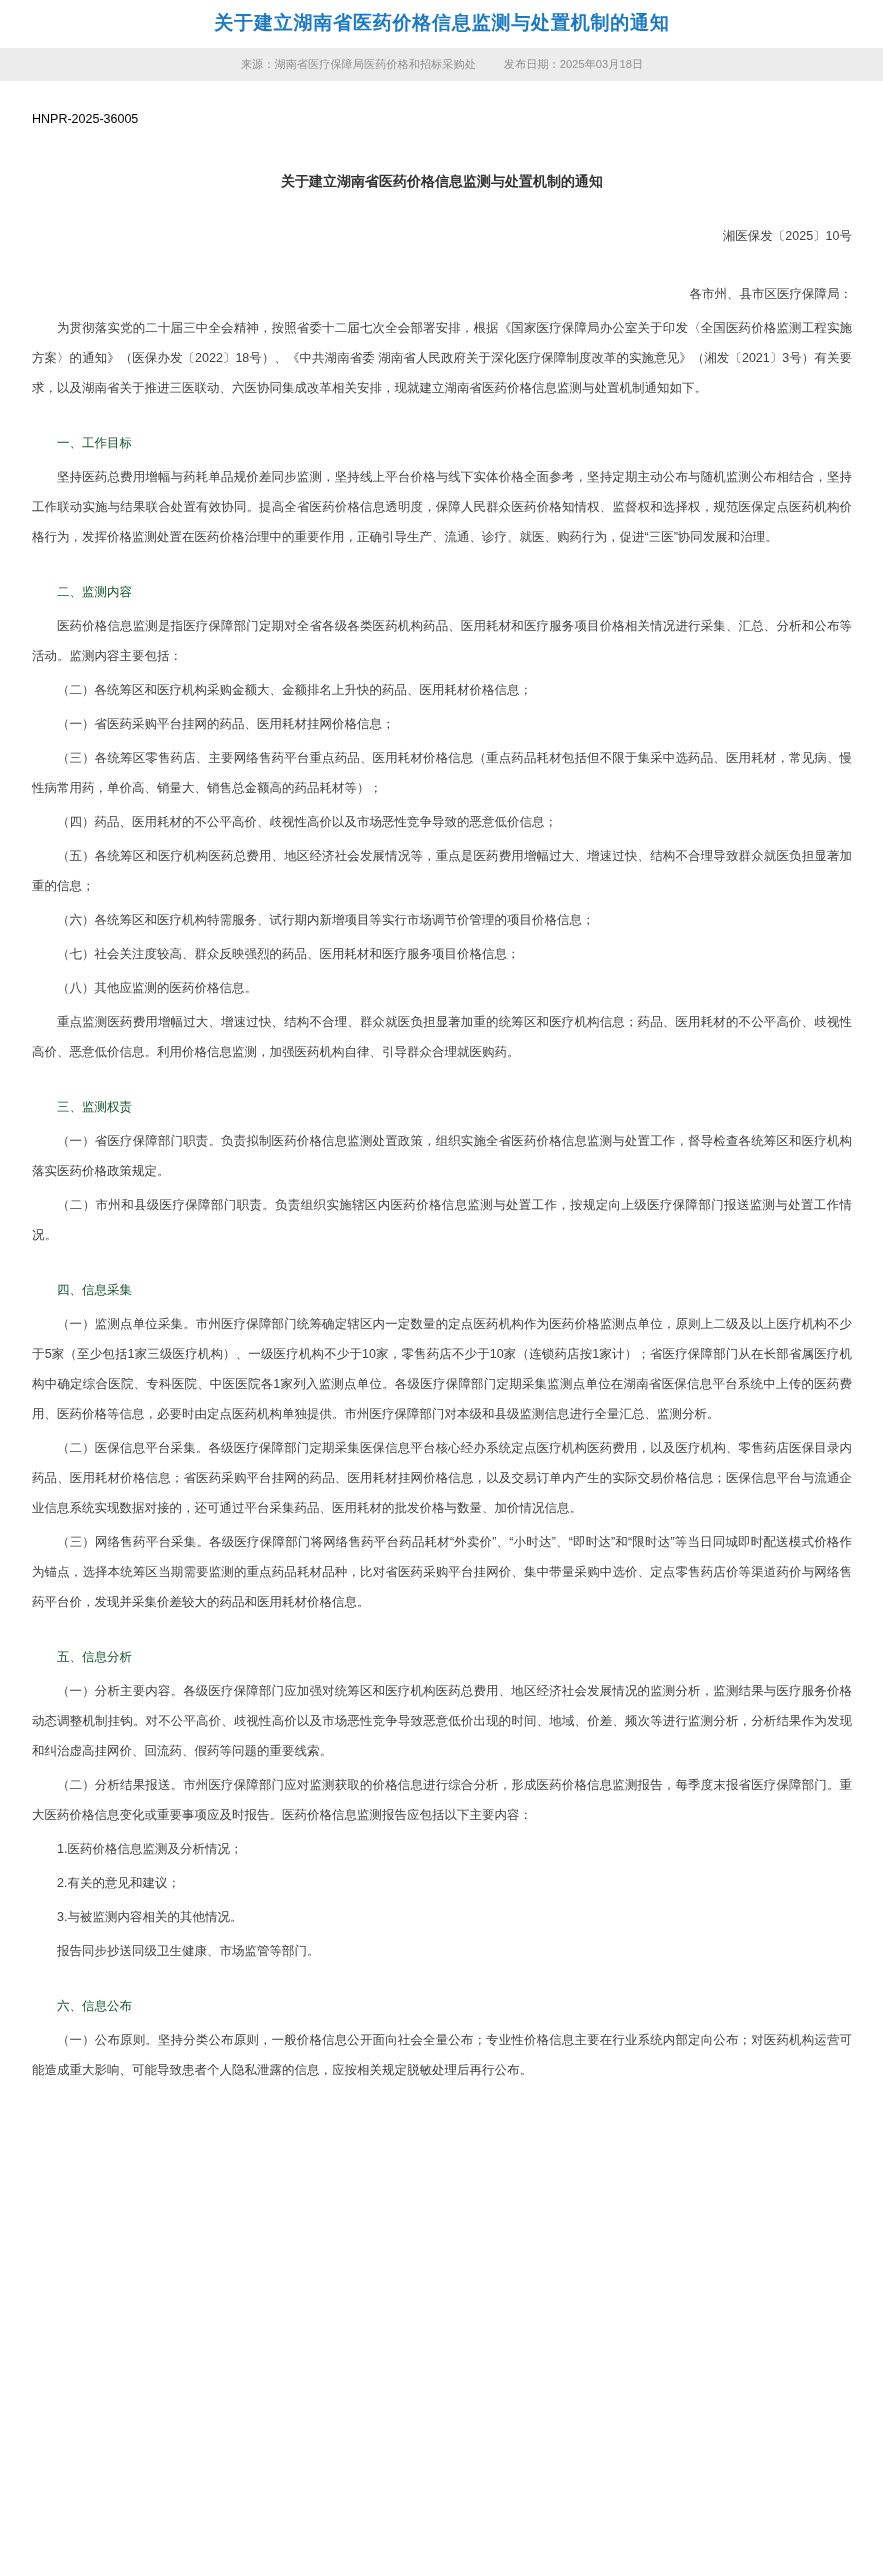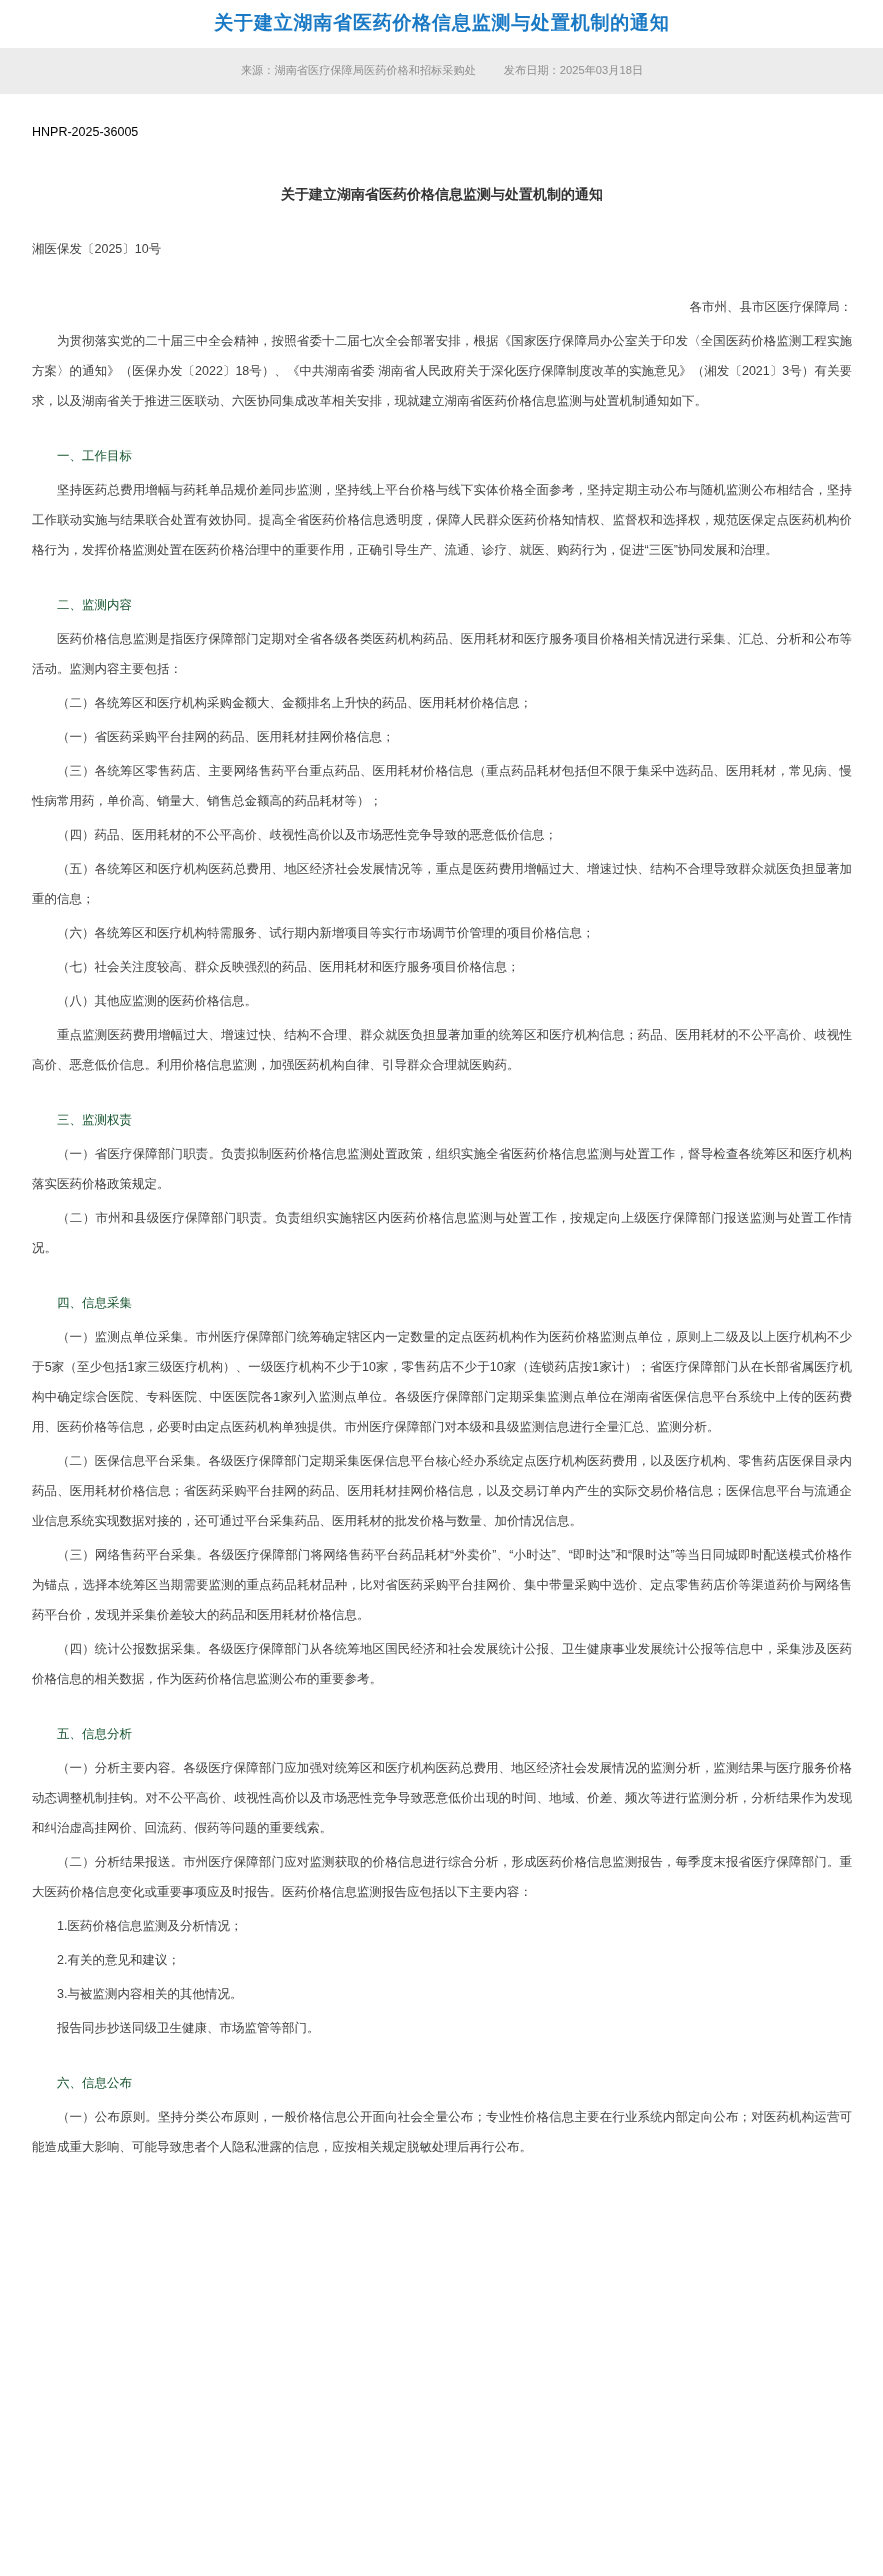--- a/index.html
+++ b/index.html
@@ -15,21 +15,21 @@
     text-align: center;
     color: #1a79c4;
     font-size: 19px;
     font-weight: bold;
     padding: 10px 33px 0 33px;
     letter-spacing: 0.8px;
   }
   .meta-bar {
     margin-top: 11.7px;
     background: #ececec;
-    height: 46px;
+    height: 33px;
     display: flex;
     align-items: center;
     justify-content: center;
     gap: 28px;
     font-size: 11.2px;
     color: #8f8f8f;
     text-align: center;
   }
   .meta-item { display: flex; align-items: center; }
   .content {
@@ -43,21 +43,21 @@
     margin-top: 1.7px;
   }
   .doc-title {
     text-align: center;
     font-weight: bold;
     font-size: 14px;
     color: #333333;
     margin-top: 32px;
   }
   .doc-number {
-    text-align: left;
+    text-align: right;
     font-size: 12.5px;
     margin-top: 25px;
   }
   .salutation {
     margin-top: 28px;
     text-align: right;
   }
   .body-block { margin-top: 3.3px; }
   .para {
     text-indent: 2em;
@@ -102,21 +102,20 @@
       <div class="para">（七）社会关注度较高、群众反映强烈的药品、医用耗材和医疗服务项目价格信息；</div>
       <div class="para">（八）其他应监测的医药价格信息。</div>
       <div class="para">重点监测医药费用增幅过大、增速过快、结构不合理、群众就医负担显著加重的统筹区和医疗机构信息；药品、医用耗材的不公平高价、歧视性高价、恶意低价信息。利用价格信息监测，加强医药机构自律、引导群众合理就医购药。</div>
       <div class="heading">三、监测权责</div>
       <div class="para">（一）省医疗保障部门职责。负责拟制医药价格信息监测处置政策，组织实施全省医药价格信息监测与处置工作，督导检查各统筹区和医疗机构落实医药价格政策规定。</div>
       <div class="para">（二）市州和县级医疗保障部门职责。负责组织实施辖区内医药价格信息监测与处置工作，按规定向上级医疗保障部门报送监测与处置工作情况。</div>
       <div class="heading">四、信息采集</div>
       <div class="para">（一）监测点单位采集。市州医疗保障部门统筹确定辖区内一定数量的定点医药机构作为医药价格监测点单位，原则上二级及以上医疗机构不少于5家（至少包括1家三级医疗机构）、一级医疗机构不少于10家，零售药店不少于10家（连锁药店按1家计）；省医疗保障部门从在长部省属医疗机构中确定综合医院、专科医院、中医医院各1家列入监测点单位。各级医疗保障部门定期采集监测点单位在湖南省医保信息平台系统中上传的医药费用、医药价格等信息，必要时由定点医药机构单独提供。市州医疗保障部门对本级和县级监测信息进行全量汇总、监测分析。</div>
       <div class="para">（二）医保信息平台采集。各级医疗保障部门定期采集医保信息平台核心经办系统定点医疗机构医药费用，以及医疗机构、零售药店医保目录内药品、医用耗材价格信息；省医药采购平台挂网的药品、医用耗材挂网价格信息，以及交易订单内产生的实际交易价格信息；医保信息平台与流通企业信息系统实现数据对接的，还可通过平台采集药品、医用耗材的批发价格与数量、加价情况信息。</div>
       <div class="para">（三）网络售药平台采集。各级医疗保障部门将网络售药平台药品耗材“外卖价”、“小时达”、“即时达”和“限时达”等当日同城即时配送模式价格作为锚点，选择本统筹区当期需要监测的重点药品耗材品种，比对省医药采购平台挂网价、集中带量采购中选价、定点零售药店价等渠道药价与网络售药平台价，发现并采集价差较大的药品和医用耗材价格信息。</div>
-      <div class="para">（四）统计公报数据采集。各级医疗保障部门从各统筹地区国民经济和社会发展统计公报、卫生健康事业发展统计公报等信息中，采集涉及医药价格信息的相关数据，作为医药价格信息监测公布的重要参考。</div>
       <div class="heading">五、信息分析</div>
       <div class="para">（一）分析主要内容。各级医疗保障部门应加强对统筹区和医疗机构医药总费用、地区经济社会发展情况的监测分析，监测结果与医疗服务价格动态调整机制挂钩。对不公平高价、歧视性高价以及市场恶性竞争导致恶意低价出现的时间、地域、价差、频次等进行监测分析，分析结果作为发现和纠治虚高挂网价、回流药、假药等问题的重要线索。</div>
       <div class="para">（二）分析结果报送。市州医疗保障部门应对监测获取的价格信息进行综合分析，形成医药价格信息监测报告，每季度末报省医疗保障部门。重大医药价格信息变化或重要事项应及时报告。医药价格信息监测报告应包括以下主要内容：</div>
       <div class="para">1.医药价格信息监测及分析情况；</div>
       <div class="para">2.有关的意见和建议；</div>
       <div class="para">3.与被监测内容相关的其他情况。</div>
       <div class="para">报告同步抄送同级卫生健康、市场监管等部门。</div>
       <div class="heading">六、信息公布</div>
       <div class="para">（一）公布原则。坚持分类公布原则，一般价格信息公开面向社会全量公布；专业性价格信息主要在行业系统内部定向公布；对医药机构运营可能造成重大影响、可能导致患者个人隐私泄露的信息，应按相关规定脱敏处理后再行公布。</div>
     </div>

